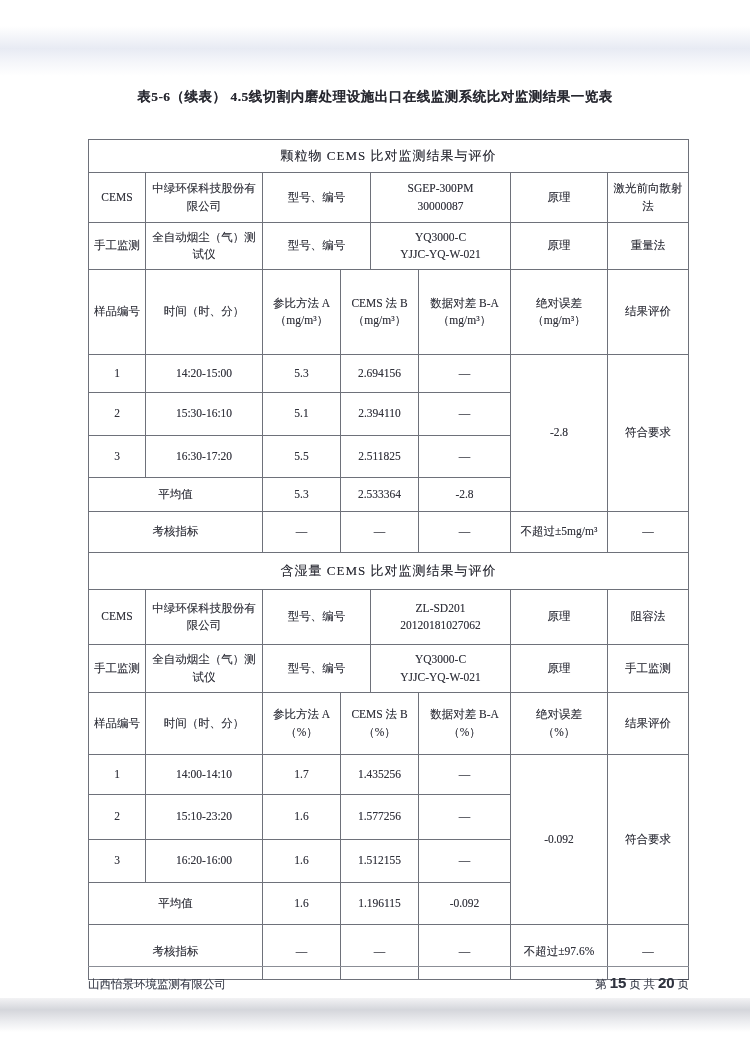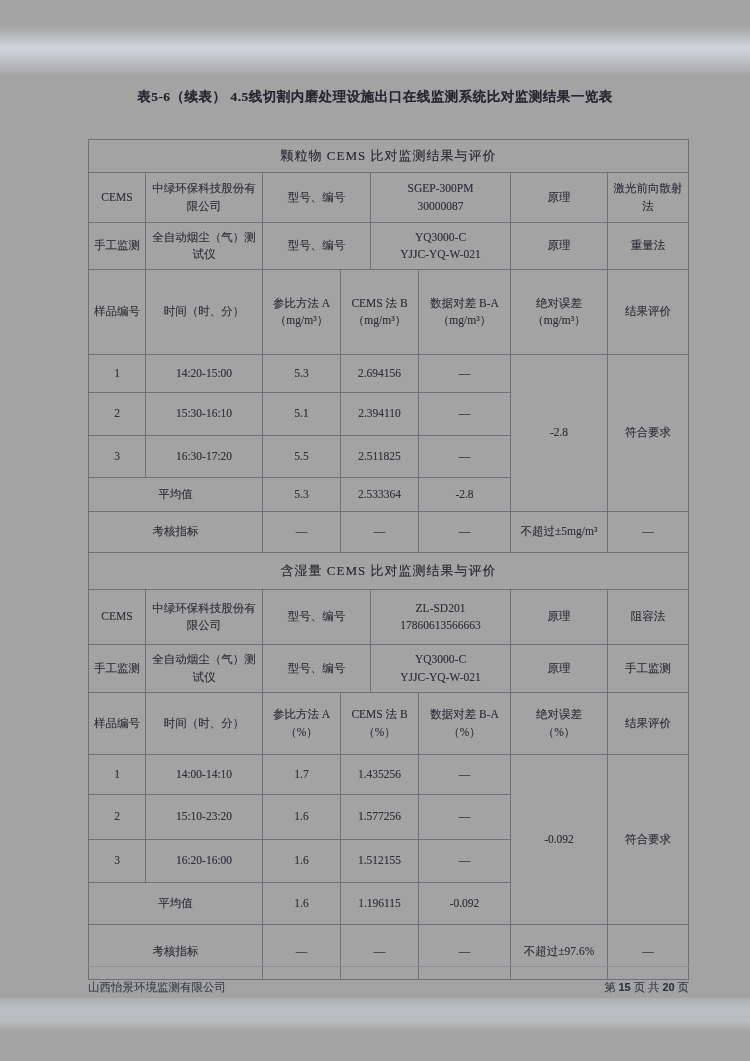--- a/index.html
+++ b/index.html
@@ -1,21 +1,21 @@
 <!DOCTYPE html>
 <html><head>
 <meta charset="utf-8">
 <style>
   * { margin:0; padding:0; box-sizing:border-box; }
   html,body { background:#e9e9ea; }
   .page {
     position:relative;
     width:750px; height:1061px;
     margin:0 auto;
-    background:#a3a3a3;
+    background:#ffffff;
     overflow:hidden;
     font-family:"Liberation Serif","DejaVu Serif",serif;
     color:#31323a;
   }
   .scan-band-top {
     position:absolute; left:0; top:26px; width:100%; height:50px;
     background:linear-gradient(to bottom, rgba(224,228,240,0) 0%, rgba(224,228,240,0.75) 45%, rgba(229,232,242,0.35) 75%, rgba(224,228,240,0) 100%);
   }
   .scan-band-bottom {
     position:absolute; left:0; top:998px; width:100%; height:34px;
@@ -60,26 +60,26 @@
   .t2-eq2  { height:48px; }
   .t2-hdr  { height:62px; }
   .t2-r1   { height:40px; }
   .t2-r2   { height:45px; }
   .t2-r3   { height:43px; }
   .t2-avg  { height:42px; }
   .t2-ass  { height:55px; }
   .footer {
     position:absolute; left:88px; top:966px; width:601px;
     border-top:1.5px solid #8b8e96;
-    padding-top:13px;
+    padding-top:7px;
     display:flex; justify-content:space-between; align-items:baseline;
     font-size:11.5px; color:#3d414c;
     text-shadow:0 0 0.5px rgba(50,55,80,0.4);
   }
-  .footer .pagenum b { font-family:"Liberation Sans","DejaVu Sans",sans-serif; font-size:11px; color:#2f333e; }
+  .footer .pagenum b { font-family:"Liberation Sans","DejaVu Sans",sans-serif; font-size:15px; color:#2f333e; }
 </style>
 </head>
 <body>
 
 <div class="page">
   <div class="scan-band-top"></div>
   <div class="scan-band-bottom"></div>
 
   <div class="doc-title">表5-6（续表） 4.5线切割内磨处理设施出口在线监测系统比对监测结果一览表</div>
 
@@ -197,21 +197,21 @@
       <tbody>
           <tr class="t2-sec">
         <td colspan="8" class="sec">含湿量 CEMS 比对监测结果与评价</td>
       </tr>
       <tr class="t2-eq1">
         <td>CEMS</td>
         <td>中绿环保科技股份有限公司</td>
         <td colspan="2">型号、编号</td>
         <td colspan="2">
           <span class="u">ZL-SD201</span>
-          <span class="u">17860613566663</span>
+          <span class="u">20120181027062</span>
         </td>
         <td>原理</td>
         <td>阻容法</td>
       </tr>
       <tr class="t2-eq2">
         <td>手工监测</td>
         <td>全自动烟尘（气）测试仪</td>
         <td colspan="2">型号、编号</td>
         <td colspan="2">
           <span class="u">YQ3000-C</span>

